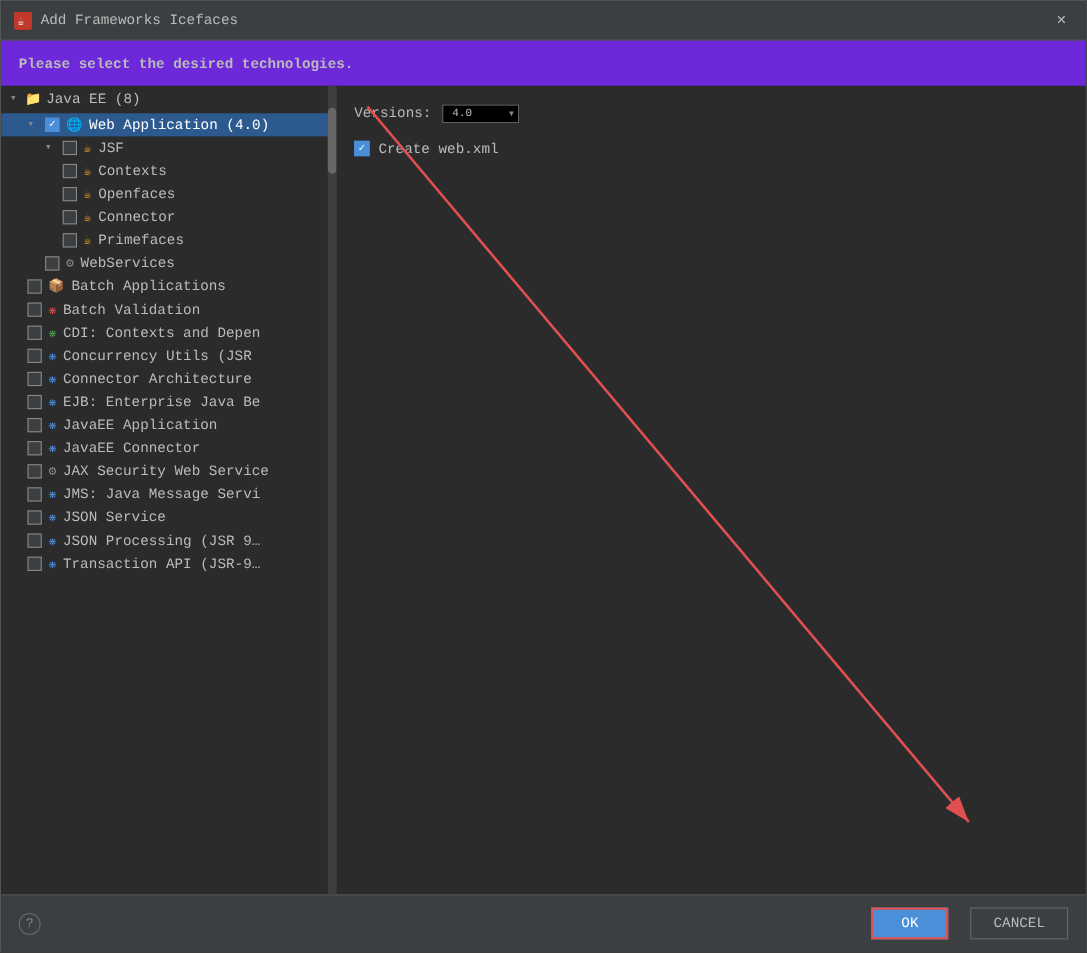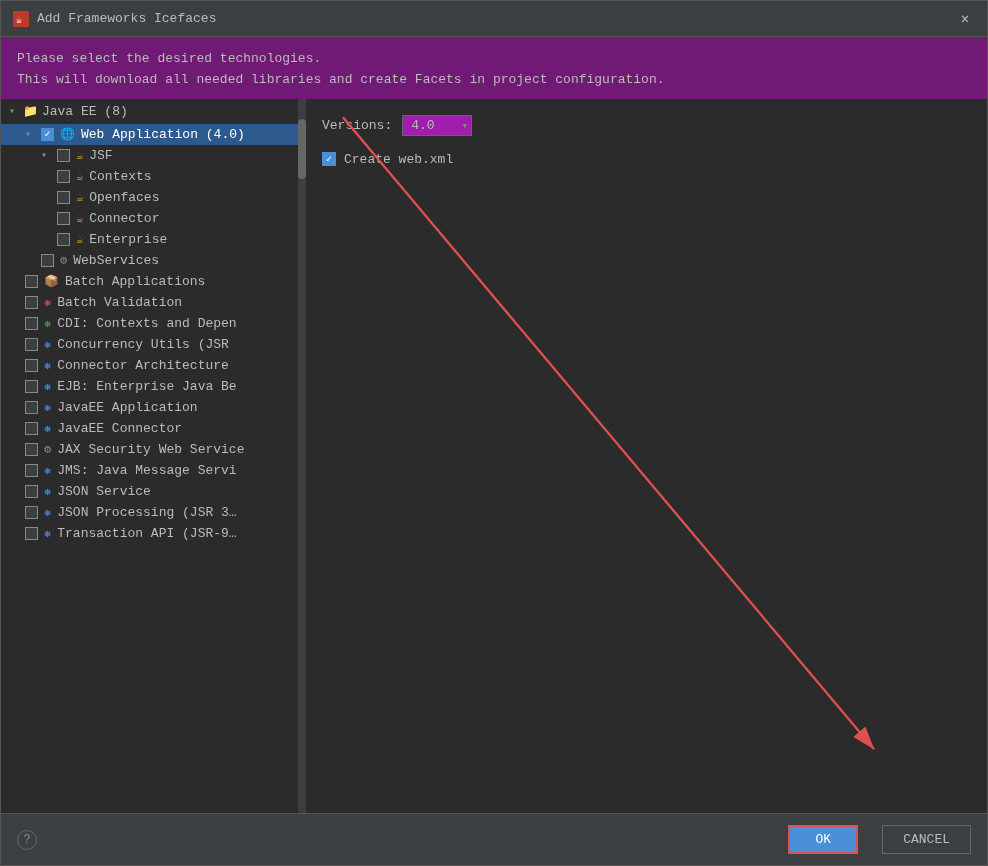--- a/index.html
+++ b/index.html
@@ -60,21 +60,22 @@
       align-items: center;
       justify-content: center;
       color: #bbbbbb;
       font-size: 14px;
     }
     .description {
       padding: 12px 16px 8px 16px;
       color: #bbbbbb;
       font-size: 13px;
       line-height: 1.6;
-      background: #701a75;
+      background: #6d28d9;
+      font-weight: bold;
     }
     .main-content {
       display: flex;
       flex: 1;
       overflow: hidden;
     }
     .left-panel {
       width: 305px;
       background: #2b2b2b;
       border-right: 1px solid #555;
@@ -142,25 +143,25 @@
       display: flex;
       align-items: center;
       gap: 10px;
       margin-bottom: 16px;
     }
     .versions-label {
       color: #bbbbbb;
       font-size: 13px;
     }
     .versions-select {
-      background: #a21caf;
+      background: #000000;
       border: 1px solid #666;
       color: #bbbbbb;
       padding: 2px 8px;
-      font-size: 13px;
+      font-size: 10px;
       font-family: inherit;
       cursor: pointer;
       appearance: none;
       -webkit-appearance: none;
       width: 70px;
       padding-right: 20px;
       position: relative;
     }
     .select-wrapper {
       position: relative;
@@ -200,39 +201,40 @@
       display: flex;
       align-items: center;
       justify-content: space-between;
       padding: 10px 16px;
       background: #3c3f41;
       border-top: 1px solid #555;
       height: 52px;
     }
     .bottom-right {
       display: flex;
-      gap: 24px;
+      gap: 8px;
     }
     .btn {
       padding: 5px 20px;
       font-size: 13px;
       font-family: inherit;
       cursor: pointer;
       border: 1px solid #666;
     }
     .btn-ok {
       background: #4a90d9;
       color: white;
       border: 2px solid #e05050;
       min-width: 70px;
     }
     .btn-cancel {
       background: #3c3f41;
       color: #bbbbbb;
       min-width: 70px;
+      margin-left: 12px;
     }
     .help-icon {
       width: 20px;
       height: 20px;
       border: 1px solid #666;
       border-radius: 50%;
       display: flex;
       align-items: center;
       justify-content: center;
       color: #888;
@@ -288,21 +290,20 @@
           <text x="3" y="12" font-size="10" fill="white" font-weight="bold">☕</text>
         </svg>
       </div>
       <span class="title-text">Add Frameworks Icefaces</span>
     </div>
     <div class="close-btn">✕</div>
   </div>
 
   <div class="description">
     <div>Please select the desired technologies.</div>
-    <div>This will download all needed libraries and create Facets in project configuration.</div>
   </div>
 
   <div class="main-content">
 
     <div class="left-panel-container">
       <div class="left-panel">
 
         <div class="tree-section-header">
           <span class="expand-arrow">▾</span>
           <span style="font-size:12px; color:#e8a020;">📁</span>
@@ -337,21 +338,21 @@
 
         <div class="tree-item indent3">
           <div class="checkbox"></div>
           <span style="color:#e8a020;font-size:12px;">☕</span>
           <span>Connector</span>
         </div>
 
         <div class="tree-item indent3">
           <div class="checkbox"></div>
           <span style="color:#e8a020;font-size:12px;">☕</span>
-          <span>Enterprise</span>
+          <span>Primefaces</span>
         </div>
 
         <div class="tree-item indent2">
           <div class="checkbox"></div>
           <span style="color:#888;font-size:12px;">⚙</span>
           <span>WebServices</span>
         </div>
 
         <div class="tree-item indent1">
           <div class="checkbox"></div>
@@ -415,21 +416,21 @@
 
         <div class="tree-item indent1">
           <div class="checkbox"></div>
           <span style="color:#5090e0;font-size:12px;">❋</span>
           <span>JSON Service</span>
         </div>
 
         <div class="tree-item indent1">
           <div class="checkbox"></div>
           <span style="color:#5090e0;font-size:12px;">❋</span>
-          <span>JSON Processing (JSR 3…</span>
+          <span>JSON Processing (JSR 9…</span>
         </div>
 
         <div class="tree-item indent1">
           <div class="checkbox"></div>
           <span style="color:#5090e0;font-size:12px;">❋</span>
           <span>Transaction API (JSR-9…</span>
         </div>
       </div>
 
       <div class="scrollbar-track">

